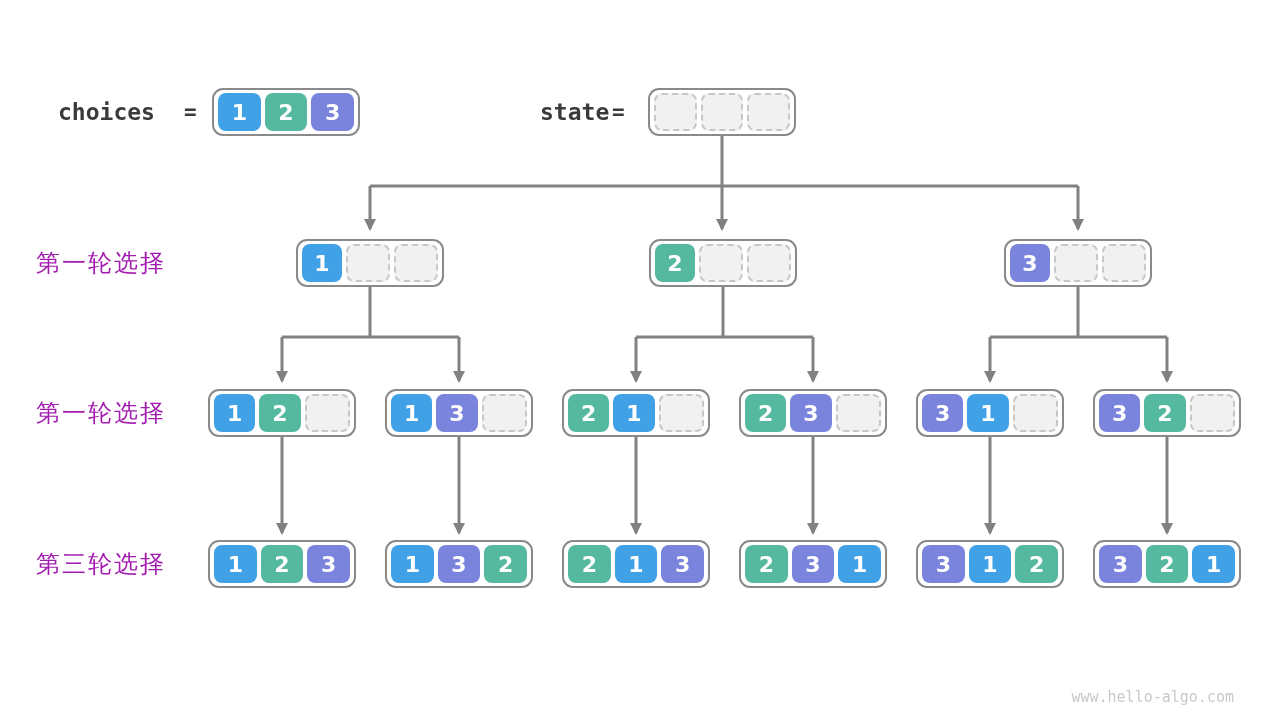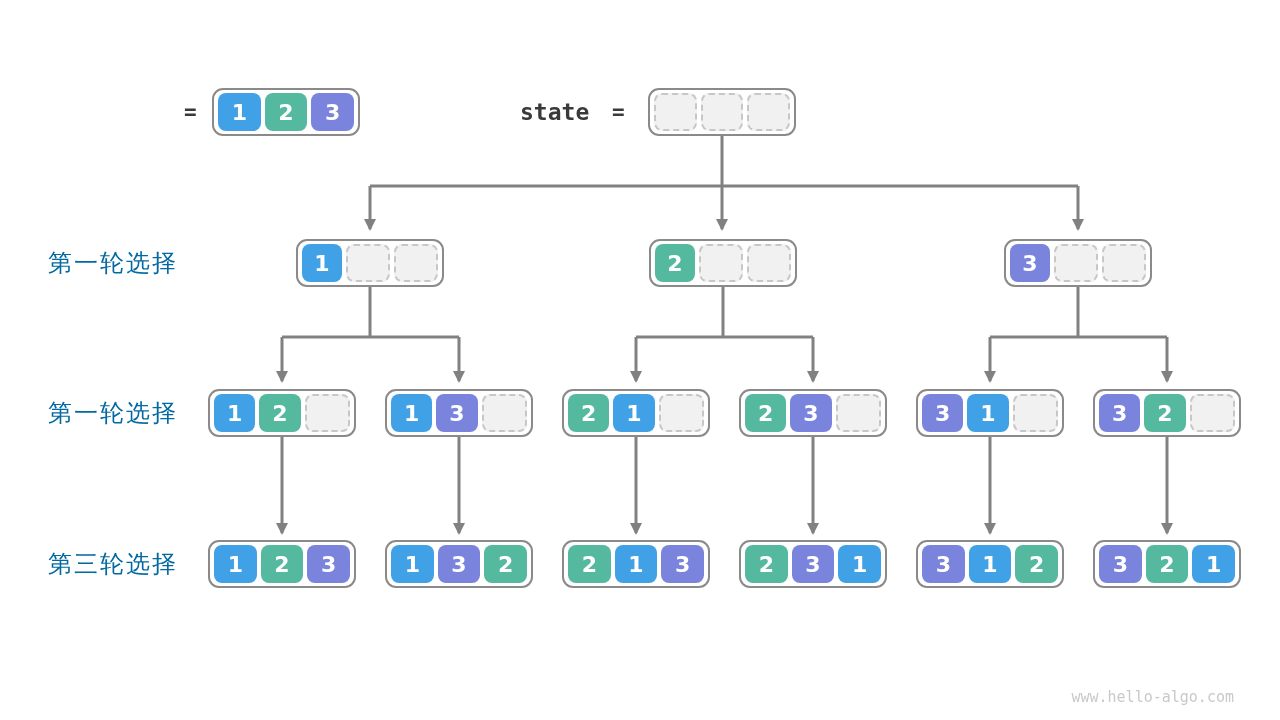--- a/index.html
+++ b/index.html
@@ -19,22 +19,22 @@
     padding:3px 4px; display:flex; gap:4px; align-items:stretch;
   }
   .cell {
     flex:1; border-radius:8px; display:flex; align-items:center; justify-content:center;
     font-size:22px; font-weight:bold; color:#ffffff;
     font-family:"DejaVu Sans", sans-serif;
   }
   .cell.empty { background:#f1f1f1; border:2px dashed #c7c7c7; box-sizing:border-box; }
 
   .round-label {
-    position:absolute; left:48px; height:30px; line-height:30px;
-    font-size:24px; color:#0369a1; letter-spacing:2px; white-space:nowrap;
+    position:absolute; left:36px; height:30px; line-height:30px;
+    font-size:24px; color:#a21caf; letter-spacing:2px; white-space:nowrap;
   }
   .watermark {
     position:absolute; right:46px; bottom:14px;
     font-family:"DejaVu Sans Mono", monospace; font-size:15px; color:#c9c9c9;
   }
 </style>
 </head>
 <body>
 
 <div class="canvas">
@@ -62,22 +62,23 @@
       <path d="M990 337 V381" stroke="#818181" stroke-width="3" fill="none" marker-end="url(#ah)"></path>
       <path d="M1167 337 V381" stroke="#818181" stroke-width="3" fill="none" marker-end="url(#ah)"></path>
       <path d="M282 437 V533" stroke="#818181" stroke-width="3" fill="none" marker-end="url(#ah)"></path>
       <path d="M459 437 V533" stroke="#818181" stroke-width="3" fill="none" marker-end="url(#ah)"></path>
       <path d="M636 437 V533" stroke="#818181" stroke-width="3" fill="none" marker-end="url(#ah)"></path>
       <path d="M813 437 V533" stroke="#818181" stroke-width="3" fill="none" marker-end="url(#ah)"></path>
       <path d="M990 437 V533" stroke="#818181" stroke-width="3" fill="none" marker-end="url(#ah)"></path>
       <path d="M1167 437 V533" stroke="#818181" stroke-width="3" fill="none" marker-end="url(#ah)"></path>
     </svg>
 
+  <span class="hdr-label mono" style="left:58px">choices</span>
   <span class="hdr-eq  mono" style="left:184px">=</span>
-  <span class="hdr-label mono" style="left:520px">state</span>
+  <span class="hdr-label mono" style="left:540px">state</span>
   <span class="hdr-eq  mono" style="left:612px">=</span>
 
   <div id="boxes">
       <div class="seq-box" style="left: 212px; top: 88px;">
         <div class="cell" style="background: rgb(65, 161, 230);">1</div>
         <div class="cell" style="background: rgb(85, 185, 160);">2</div>
         <div class="cell" style="background: rgb(122, 132, 220);">3</div>
       </div>
       <div class="seq-box" style="left: 648px; top: 88px;">
         <div class="cell empty"></div>

